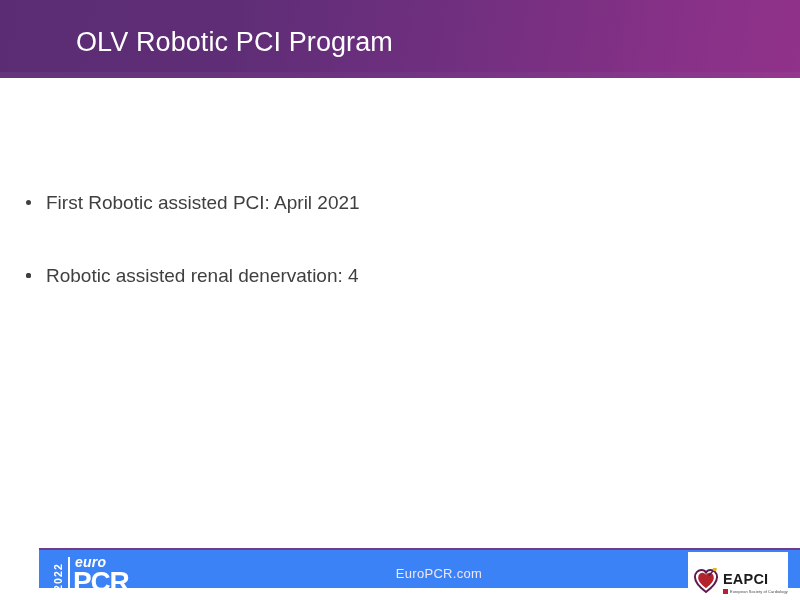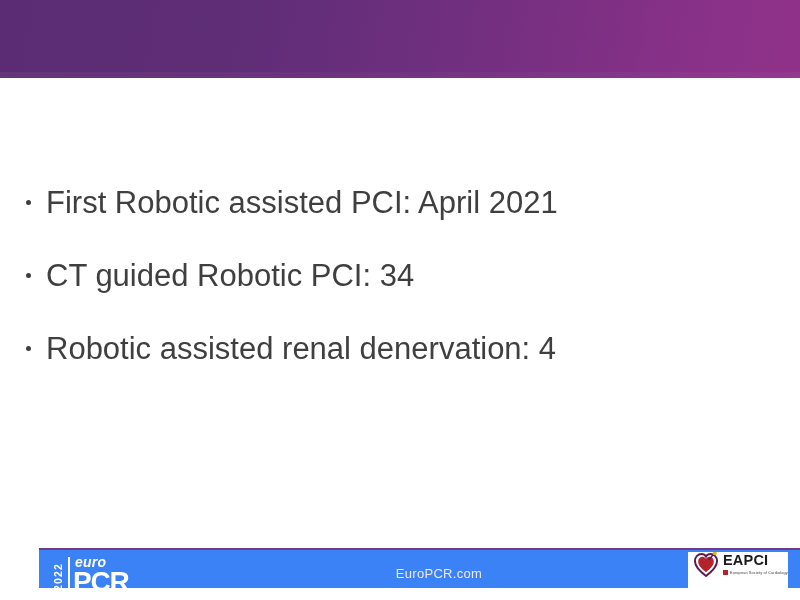--- a/index.html
+++ b/index.html
@@ -65,21 +65,21 @@
     top: 110px;
     width: 740px;
     margin: 0;
     padding: 0;
     list-style: none;
   }
   .bullet-item {
     position: relative;
     padding-left: 22px;
     margin-bottom: 43px;
-    font-size: 31px;
+    font-size: 19px;
     line-height: 30px;
     color: #3f3f3f;
     white-space: nowrap;
   }
   .bullet-item:last-child {
     margin-bottom: 12px;
   }
   .bullet-dot {
     position: absolute;
     left: 2px;
@@ -176,21 +176,21 @@
 
   
   .eapci-box {
     position: absolute;
     left: 688px;
     top: 552px;
     width: 100px;
     height: 42px;
     background: #ffffff;
     display: flex;
-    align-items: flex-start;
+    align-items: flex-end;
     padding-left: 5px;
     box-sizing: border-box;
   }
   .eapci-heart {
     width: 26px;
     height: 26px;
     flex: none;
   }
   .eapci-text-wrap {
     margin-left: 4px;
@@ -225,34 +225,34 @@
     white-space: nowrap;
   }
 </style>
 </head>
 <body>
 
 <div class="slide">
 
   <div class="header">
     <div class="header-underline"></div>
+    <div class="header-title">OLV Robotic PCI Program</div>
   </div>
 
   <div class="content">
     <ul class="bullet-list">
 
       <li class="bullet-item">
         <span class="bullet-dot"></span>
         <span>First Robotic assisted PCI: April 2021</span>
       </li>
 
 
       <li class="bullet-item">
         <span class="bullet-dot"></span>
-        <span>CT guided Robotic PCI: 34</span>
       </li>
 
       <li class="bullet-item">
         <span class="bullet-dot"></span>
         <span>Robotic assisted renal denervation: 4</span>
       </li>
 
     </ul>
   </div>
 

